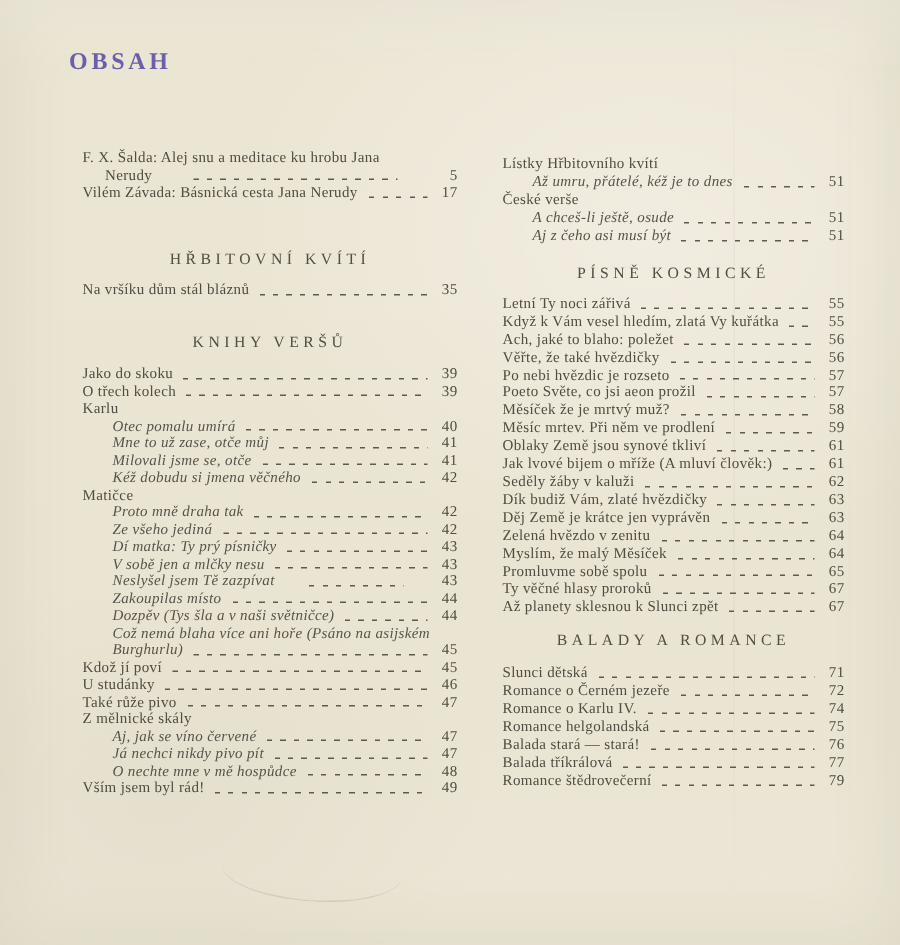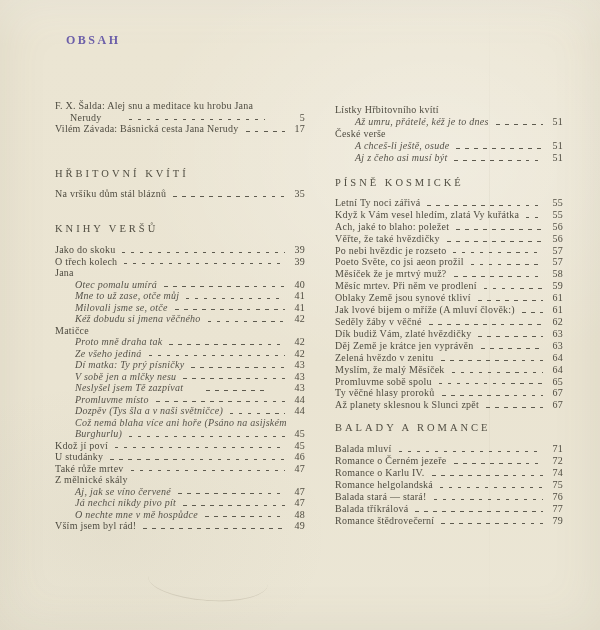--- a/index.html
+++ b/index.html
@@ -13,32 +13,33 @@
     color:#4f4c41;
   }
   .vignette{position:absolute;inset:0;pointer-events:none;
     box-shadow:inset 0 0 50px rgba(110,100,70,0.10);}
   .crease{position:absolute;top:0;bottom:0;left:489px;width:1px;
     background:linear-gradient(rgba(120,110,85,0), rgba(120,110,85,0.07) 30%, rgba(120,110,85,0.05) 70%, rgba(120,110,85,0));}
   .scratch{position:absolute;left:148px;top:560px;width:120px;height:40px;
     border-bottom:1px solid rgba(120,112,88,0.18);border-radius:50%;transform:rotate(4deg);}
 
   .title{
-    position:absolute;left:66px;top:33px;margin:0;
-    font-size:12px;font-weight:bold;letter-spacing:2.5px;
+    position:absolute;left:46px;top:33px;margin:0;
+    font-size:16px;font-weight:bold;letter-spacing:2.5px;
     color:#6c5fa9;
   }
 
   .col{position:absolute;font-size:10px;letter-spacing:0.25px;}
   .col-left{left:55px;top:100px;width:250px;line-height:11.5px;}
   .col-right{left:335px;top:104px;width:228px;line-height:11.9px;}
 
   .heading{
     font-size:10.5px;letter-spacing:3px;color:#514e42;
     white-space:nowrap;
+    text-align:center;
   }
   .col-left  .heading.b1{margin:33px 0 9px;}
   .col-left  .heading.b3{margin:23px 0 10px;}
   .col-right .heading.b1{margin:13px 0 8.5px;}
   .col-right .heading.b3{margin:11px 0 9px;}
 
   .row{display:flex;align-items:flex-end;white-space:nowrap;}
   .row .lbl{flex:0 0 auto;}
   .row.it .lbl{font-style:italic;color:#56534a;}
   .lead{
@@ -82,21 +83,21 @@
       <span class="lbl">Jako do skoku</span>
       <span class="lead"></span>
       <span class="pg">39</span>
     </div>
     <div class="row">
       <span class="lbl">O třech kolech</span>
       <span class="lead"></span>
       <span class="pg">39</span>
     </div>
     <div class="row">
-      <span class="lbl">Jana</span>
+      <span class="lbl">Karlu</span>
     </div>
     <div class="row it" style="padding-left: 20px;">
       <span class="lbl">Otec pomalu umírá</span>
       <span class="lead"></span>
       <span class="pg">40</span>
     </div>
     <div class="row it" style="padding-left: 20px;">
       <span class="lbl">Mne to už zase, otče můj</span>
       <span class="lead"></span>
       <span class="pg">41</span>
@@ -133,21 +134,21 @@
       <span class="lbl">V sobě jen a mlčky nesu</span>
       <span class="lead"></span>
       <span class="pg">43</span>
     </div>
     <div class="row it" style="padding-left: 20px; gap: 16px;">
       <span class="lbl">Neslyšel jsem Tě zazpívat</span>
       <span class="lead"></span>
       <span class="pg">43</span>
     </div>
     <div class="row it" style="padding-left: 20px;">
-      <span class="lbl">Promluvme místo</span>
+      <span class="lbl">Zakoupilas místo</span>
       <span class="lead"></span>
       <span class="pg">44</span>
     </div>
     <div class="row it" style="padding-left: 20px;">
       <span class="lbl">Dozpěv (Tys šla a v naši světničce)</span>
       <span class="lead"></span>
       <span class="pg">44</span>
     </div>
     <div class="row it" style="padding-left: 20px;">
       <span class="lbl">Což nemá blaha více ani hoře (Psáno na asijském</span>
@@ -161,21 +162,21 @@
       <span class="lbl">Kdož jí poví</span>
       <span class="lead"></span>
       <span class="pg">45</span>
     </div>
     <div class="row">
       <span class="lbl">U studánky</span>
       <span class="lead"></span>
       <span class="pg">46</span>
     </div>
     <div class="row">
-      <span class="lbl">Také růže mrtev</span>
+      <span class="lbl">Také růže pivo</span>
       <span class="lead"></span>
       <span class="pg">47</span>
     </div>
     <div class="row">
       <span class="lbl">Z mělnické skály</span>
     </div>
     <div class="row it" style="padding-left: 20px;">
       <span class="lbl">Aj, jak se víno červené</span>
       <span class="lead"></span>
       <span class="pg">47</span>
@@ -263,21 +264,21 @@
       <span class="lbl">Oblaky Země jsou synové tkliví</span>
       <span class="lead"></span>
       <span class="pg">61</span>
     </div>
     <div class="row">
       <span class="lbl">Jak lvové bijem o mříže (A mluví člověk:)</span>
       <span class="lead"></span>
       <span class="pg">61</span>
     </div>
     <div class="row">
-      <span class="lbl">Seděly žáby v věčné</span>
+      <span class="lbl">Seděly žáby v kaluži</span>
       <span class="lead"></span>
       <span class="pg">62</span>
     </div>
     <div class="row">
       <span class="lbl">Dík budiž Vám, zlaté hvězdičky</span>
       <span class="lead"></span>
       <span class="pg">63</span>
     </div>
     <div class="row">
       <span class="lbl">Děj Země je krátce jen vyprávěn</span>
@@ -304,21 +305,21 @@
       <span class="lead"></span>
       <span class="pg">67</span>
     </div>
     <div class="row">
       <span class="lbl">Až planety sklesnou k Slunci zpět</span>
       <span class="lead"></span>
       <span class="pg">67</span>
     </div>
     <div class="heading b3">BALADY A ROMANCE</div>
     <div class="row">
-      <span class="lbl">Balada mluví</span>
+      <span class="lbl">Slunci dětská</span>
       <span class="lead"></span>
       <span class="pg">71</span>
     </div>
     <div class="row">
       <span class="lbl">Romance o Černém jezeře</span>
       <span class="lead"></span>
       <span class="pg">72</span>
     </div>
     <div class="row">
       <span class="lbl">Romance o Karlu IV.</span>

